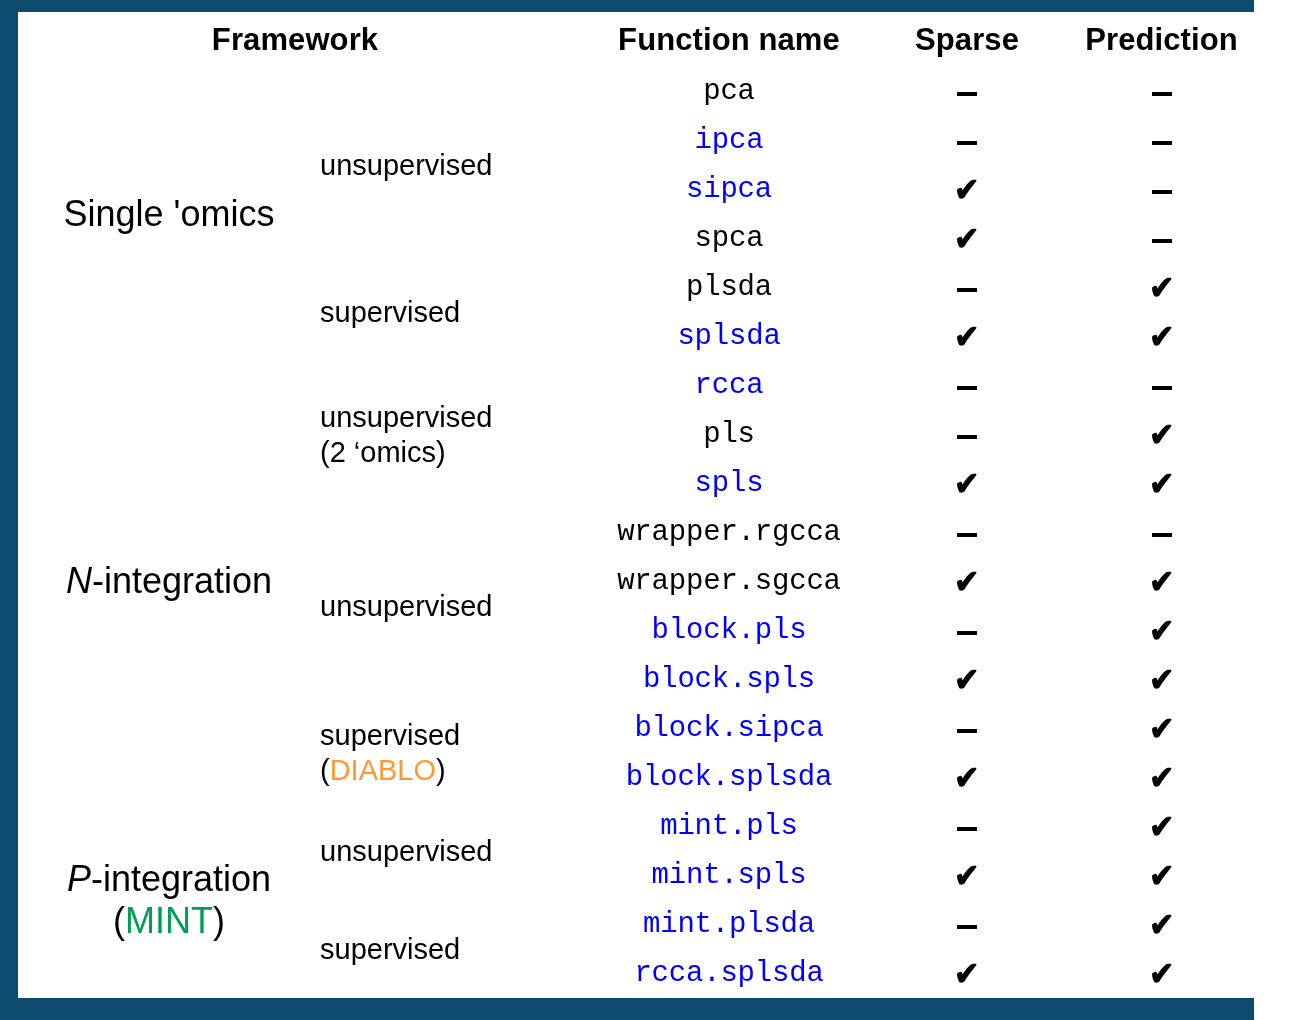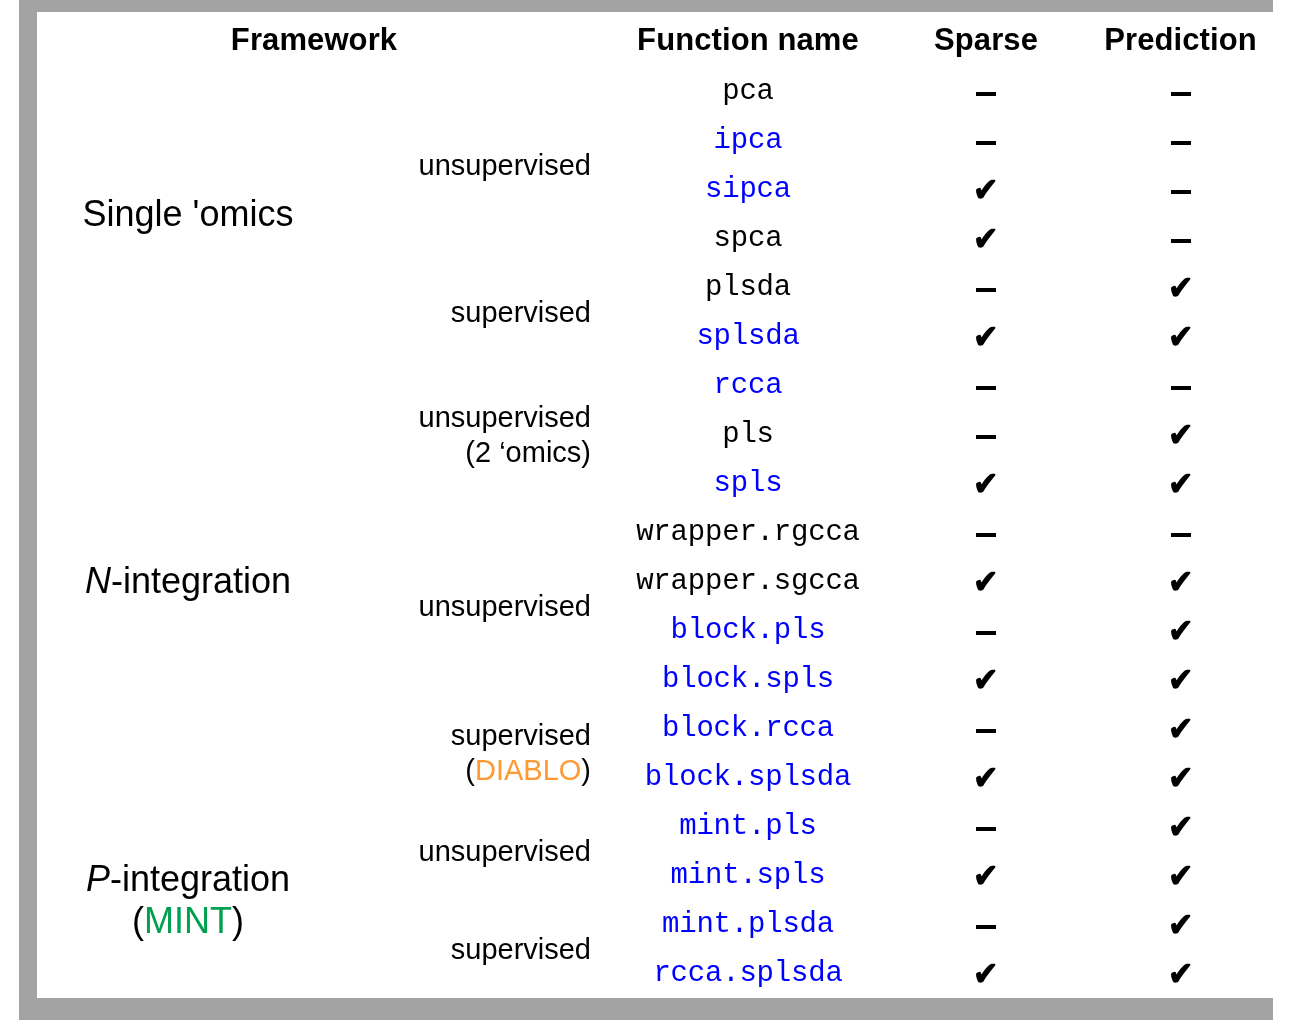--- a/index.html
+++ b/index.html
@@ -2,21 +2,21 @@
 <html><head>
 <meta charset="utf-8">
 <style>
   html,body{margin:0;padding:0;background:#ffffff;}
   body{
     width:1293px;height:1020px;overflow:hidden;
     font-family:"Liberation Sans", sans-serif;
     -webkit-font-smoothing:antialiased;
   }
 
-  #sheet{position:relative;width:1254px;height:1020px;background:#a3a3a3;margin-left:19px;}
+  #sheet{position:relative;width:1254px;height:1020px;background:#0c4a6e;}
 
   table.mixomics{
     position:absolute;
     left:18px; top:12px;
     width:1257px;
     border-collapse:collapse;
     table-layout:fixed;
   }
 
   
@@ -58,21 +58,21 @@
   
   .fw-cell{
     text-align:center;
     font-size:36px;
     color:#000;
     line-height:1.18;
     padding:0 6px;
   }
   .fw-cell .ital{font-style:italic;}
   .type-cell{
-    text-align:right;
+    text-align:left;
     font-size:29px;
     color:#000;
     line-height:1.2;
     padding:0 6px;
   }
 
   
   .fn-cell{
     font-family:"Liberation Mono", monospace;
     font-size:29px;
@@ -212,21 +212,21 @@
         <tr>
           <td class="fn-cell vline-l fn-blue">block.spls</td>
           <td class="mk-cell vline-l"><span class="mk-check">✔</span></td>
           <td class="mk-cell vline-l vline-r"><span class="mk-check">✔</span></td>
         </tr>
         <tr>
           <td class="type-cell vline-l sub-top" rowspan="2">
             <div>supervised</div>
             <div><span class="paren">(</span><span class="diablo">DIABLO</span><span class="paren">)</span></div>
           </td>
-          <td class="fn-cell vline-l fn-blue sub-top">block.rcca</td>
+          <td class="fn-cell vline-l fn-blue sub-top">block.sipca</td>
           <td class="mk-cell vline-l sub-top"><span class="mk-dash"></span></td>
           <td class="mk-cell vline-l vline-r sub-top"><span class="mk-check">✔</span></td>
         </tr>
         <tr>
           <td class="fn-cell vline-l fn-blue">block.splsda</td>
           <td class="mk-cell vline-l"><span class="mk-check">✔</span></td>
           <td class="mk-cell vline-l vline-r"><span class="mk-check">✔</span></td>
         </tr>
         <tr>
           <td class="fw-cell vline-l sec-top tbl-bottom" rowspan="4">

